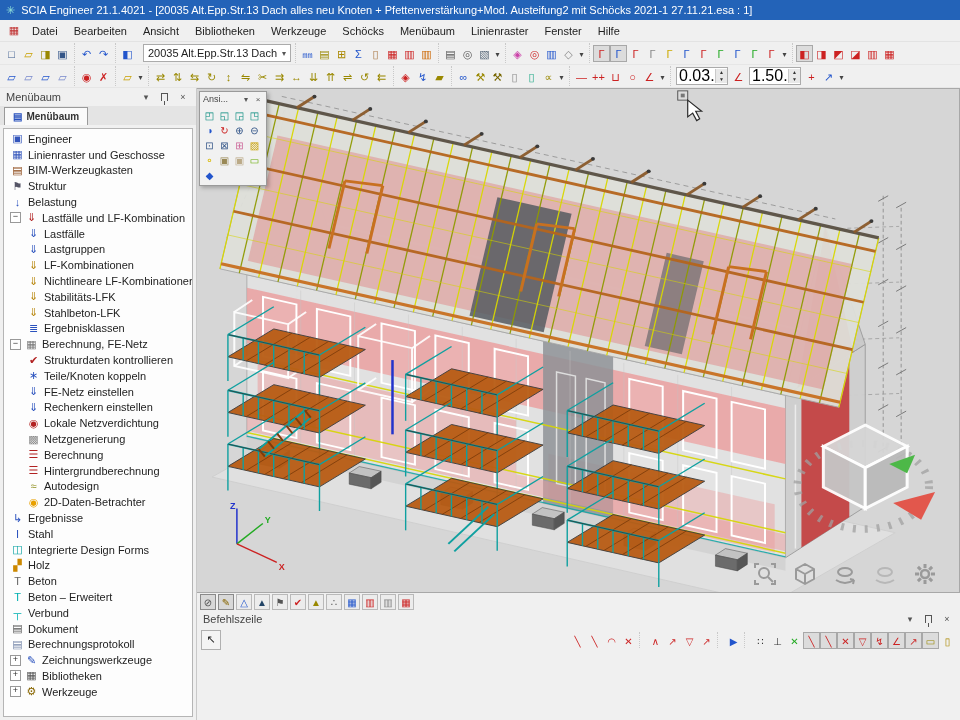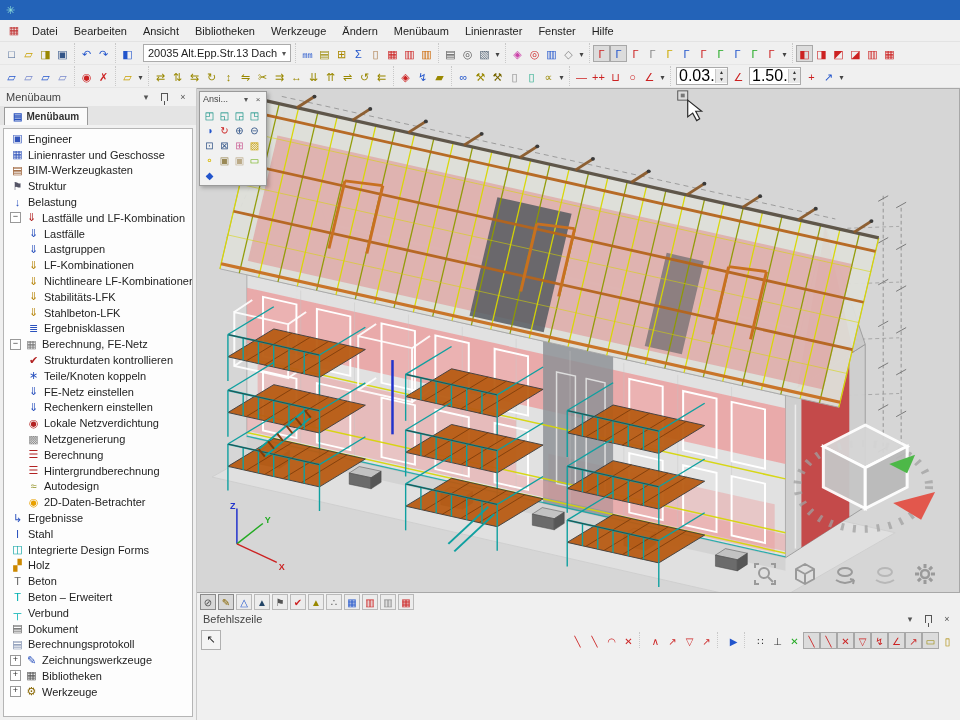--- a/index.html
+++ b/index.html
@@ -91,31 +91,32 @@
         display:flex;align-items:center;padding:0 8px;background:#eeeeee;}
   .sseg.plain{border:none;background:transparent;}
 </style>
 </head>
 <body>
 
 <div class="app">
 
   <div class="titlebar">
     <span class="appicon">✳</span>
+    <span>SCIA Engineer 21.1.4021 - [20035 Alt.Epp.Str.13 Dach alles neu Knoten + Pfettenverstärkung+Mod. Austeifung2 mit Schöcks 2021-1 27.11.21.esa : 1]</span>
   </div>
 
   <div class="menubar">
     <span class="menuicon">▦</span>
     <span style="display:flex">
         <span class="menuitem">Datei</span>
         <span class="menuitem">Bearbeiten</span>
         <span class="menuitem">Ansicht</span>
         <span class="menuitem">Bibliotheken</span>
         <span class="menuitem">Werkzeuge</span>
-        <span class="menuitem">Ändern</span>
+        <span class="menuitem">Schöcks</span>
         <span class="menuitem">Menübaum</span>
         <span class="menuitem">Linienraster</span>
         <span class="menuitem">Fenster</span>
         <span class="menuitem">Hilfe</span>
       </span>
   </div>
 
   <div class="toolbar">
     <div class="tbgroup">
         <span class="tbi" style="color: rgb(51, 85, 136);">□</span>

